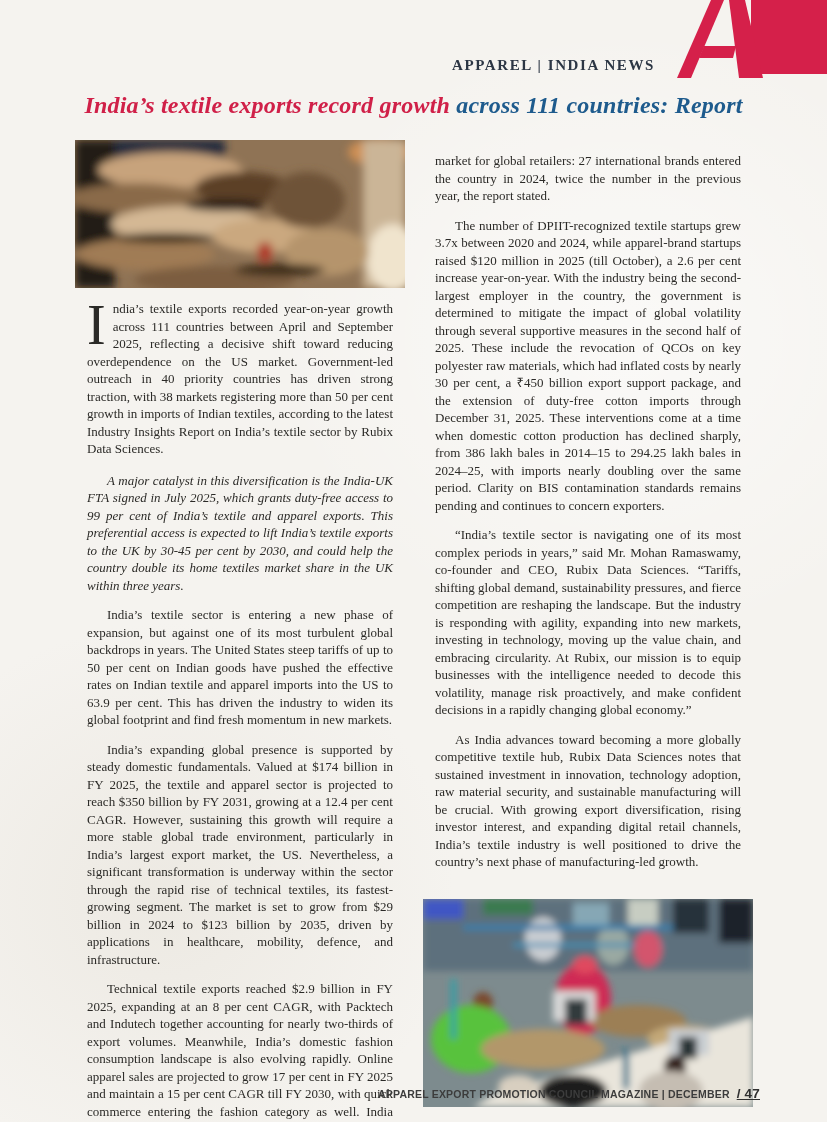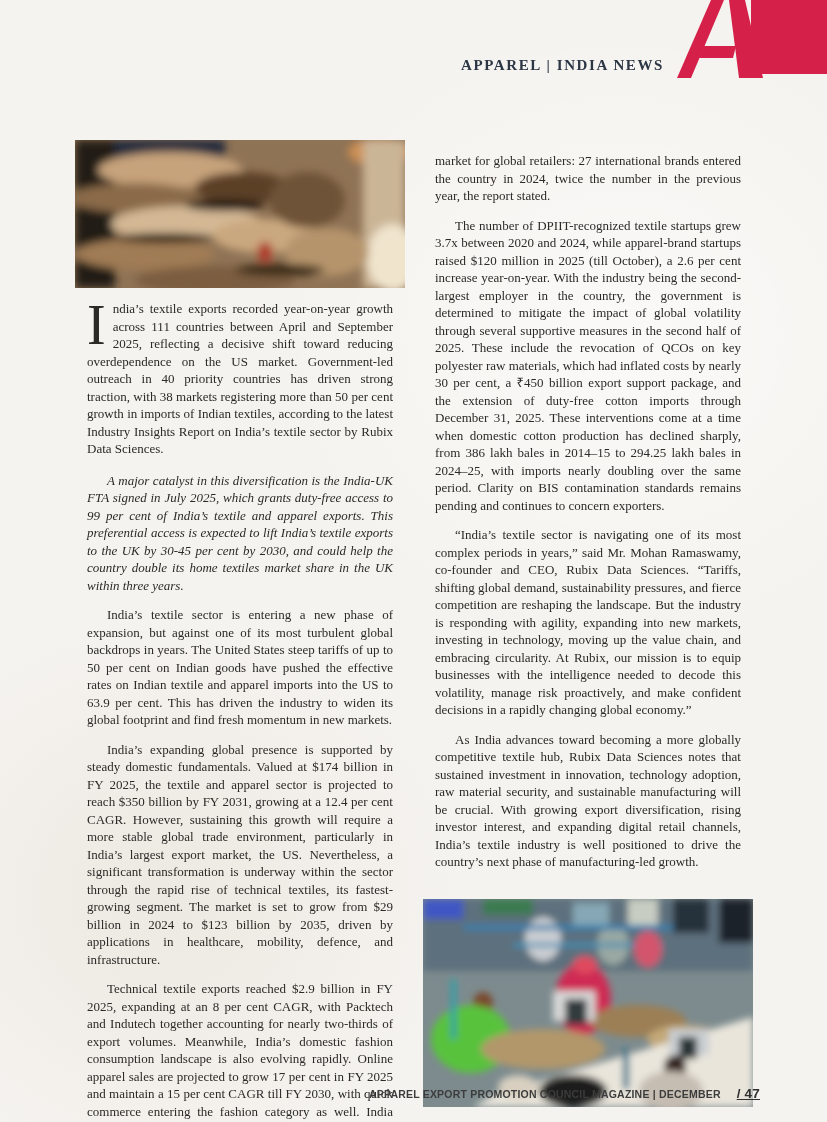--- a/index.html
+++ b/index.html
@@ -8,21 +8,21 @@
     position:relative; width:827px; height:1122px; margin:0 auto;
     background:#f5f3ef;
     background-image:
       radial-gradient(ellipse 60% 40% at 75% 30%, rgba(255,255,255,.55), rgba(255,255,255,0) 70%),
       radial-gradient(ellipse 50% 35% at 20% 80%, rgba(233,229,221,.7), rgba(255,255,255,0) 70%);
     overflow:hidden;
     font-family:"Liberation Serif", serif;
   }
   
   .kicker {
-    position:absolute; top:57px; right:163px;
+    position:absolute; top:57px; right:172px;
     font-size:15px; font-weight:bold; letter-spacing:1.6px;
     color:#2c3644;
     text-align:right;
   }
   .logo-bar { position:absolute; top:0; right:0; width:76px; height:74px; background:#d5204a; }
   .logo-a  { position:absolute; top:0; right:64px; width:86px; height:78px; }
   
   .headline {
     position:absolute; top:92px; left:0; width:100%;
     text-align:center; font-style:italic; font-weight:bold;
@@ -46,36 +46,37 @@
     float:left; font-size:56px; line-height:44px; height:50px;
     padding:3px 7px 0 0; color:#2b2a27;
   }
   
   .footer {
     position:absolute; top:1086px; right:67px;
     font-family:"Liberation Sans", sans-serif; font-weight:bold;
     font-size:10.5px; letter-spacing:.2px; color:#3c3c3c;
     display:flex; align-items:baseline;
   }
-  .footer .pg { font-size:13.5px; margin-left:16px; color:#2f2f2f;text-decoration:underline; }
+  .footer .pg { font-size:13.5px; margin-left:7px; color:#2f2f2f;text-decoration:underline; }
 </style>
 </head>
 <body>
 
 <div class="page">
 
   <div class="kicker">APPAREL | INDIA NEWS</div>
 
   <div class="logo-bar"></div>
   <svg class="logo-a" viewBox="0 0 86 78" preserveAspectRatio="none" aria-hidden="true">
     <polygon points="34,0 47,0 14,78 0,78" fill="#d5204a"></polygon>
     <polygon points="52,0 68,0 86,78 62,78" fill="#d5204a"></polygon>
     <polygon points="27,46 59,46 56,58 22,58" fill="#d5204a"></polygon>
   </svg>
 
+  <h1 class="headline"><span class="t1">India’s textile exports record growth</span><span class="t2"> across 111 countries: Report</span></h1>
 
   <div class="columns">
 
     <div class="col">
 
       <div class="photo-top">
         <svg viewBox="0 0 330 148" preserveAspectRatio="none" aria-hidden="true">
           <defs>
               <filter id="blur1" x="-20%" y="-20%" width="140%" height="140%">
                 <feGaussianBlur stdDeviation="4"></feGaussianBlur>

